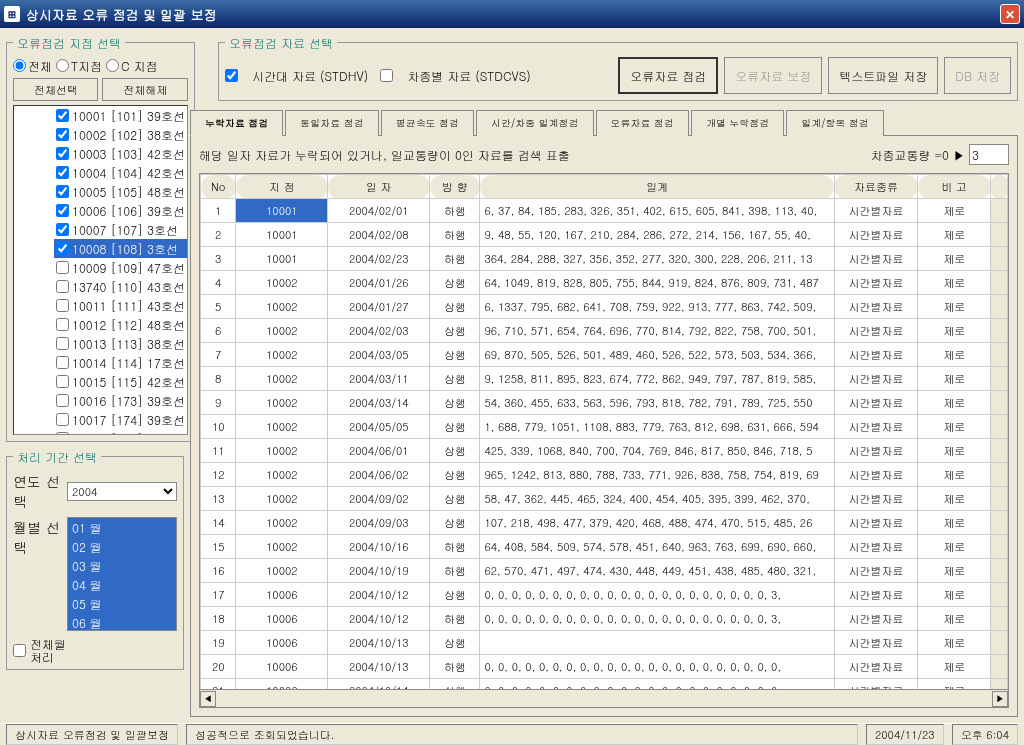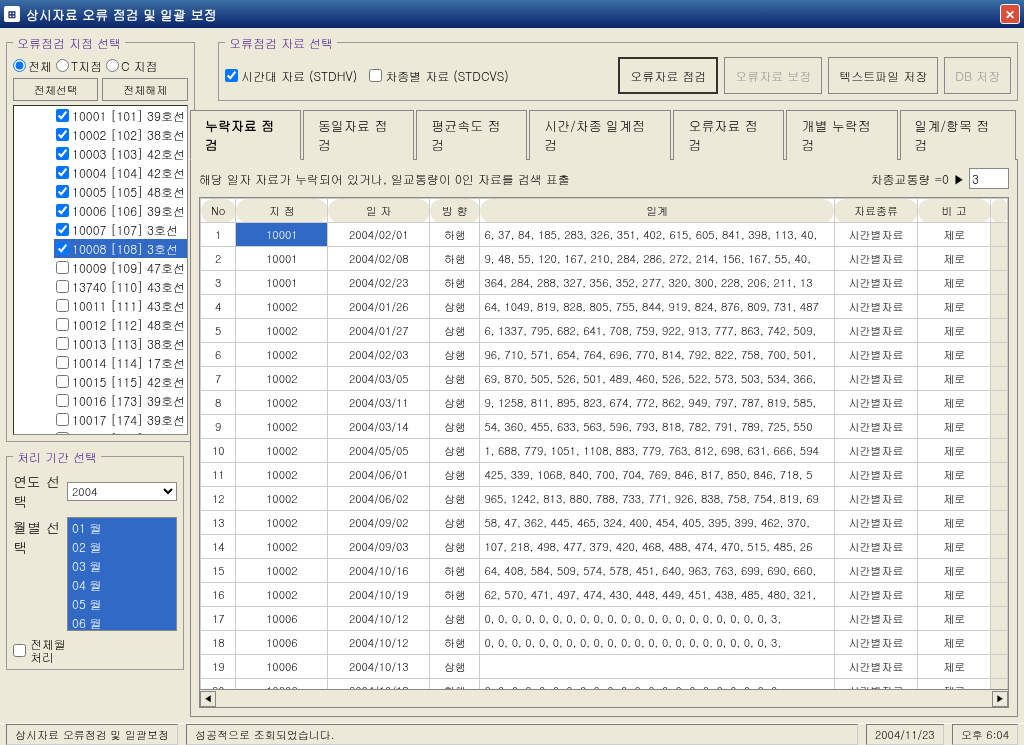--- a/index.html
+++ b/index.html
@@ -8,21 +8,21 @@
 .titlebar { background: linear-gradient(to bottom, #3a6ea5, #0a246a); height: 28px; display: flex; align-items: center; padding: 0 4px; color: white; font-weight: bold; }
 .titlebar .icon { width: 16px; height: 16px; background: #fff; margin-right: 6px; display: inline-flex; align-items: center; justify-content: center; color: #0a246a; font-size: 10px; border-radius: 2px; }
 .titlebar .title { flex: 1; font-size: 13px; }
 .titlebar .close { width: 20px; height: 20px; background: #d94f3a; color: white; text-align: center; line-height: 18px; border: 1px solid #fff; border-radius: 3px; cursor: pointer; font-weight: bold; }
 
 .content { display: flex; height: calc(100% - 50px); padding: 6px; gap: 6px; }
 .left-panel { width: 178px; display: flex; flex-direction: column; gap: 6px; }
 .right-panel { flex: 1; display: flex; flex-direction: column; }
 
 fieldset { border: 1px solid #999; padding: 6px; background: #ece9d8; }
-legend { padding: 0 4px; color: #4c1d95; }
+legend { padding: 0 4px; color: #0f766e; }
 
 .radio-row { display: flex; gap: 4px; margin-bottom: 4px; font-size: 11px; }
 .radio-row label { display: flex; align-items: center; gap: 2px; }
 
 .btn-row { display: flex; gap: 4px; margin-bottom: 4px; }
 .btn-small { flex: 1; padding: 3px 2px; border: 1px solid #888; background: #ece9d8; cursor: pointer; font-size: 11px; }
 
 .point-list { background: white; border: 1px solid #888; border-style: inset; height: 330px; overflow-y: auto; overflow-x: hidden; padding-left: 40px; }
 .point-list .item { display: flex; align-items: center; padding: 1px 2px; font-size: 11px; white-space: nowrap; }
 .point-list .item input { margin-right: 3px; }
@@ -33,29 +33,29 @@
 .period-row label { width: 48px; font-size: 14px; }
 .period-row select, .period-row .listbox { flex: 1; border: 1px solid #888; background: white; font-size: 11px; }
 .listbox { height: 114px; overflow-y: auto; }
 .listbox .opt { padding: 1px 4px; }
 .listbox .opt.sel { background: #316ac5; color: white; }
 .all-month { display: flex; align-items: center; gap: 4px; font-size: 11px; margin-top: 4px; }
 
 .top-controls { display: flex; align-items: center; gap: 8px; margin-left: 28px; }
 .top-controls fieldset { flex: 0 0 auto; }
 .check-row { display: flex; align-items: center; gap: 12px; }
-.check-row label { display: flex; align-items: center; gap: 3px; }
+.check-row label { display: flex; align-items: center; gap: 14px; }
 
 .action-btns { display: flex; gap: 6px; margin-left: auto; }
 .action-btn { padding: 8px 10px; border: 1px solid #888; background: #ece9d8; cursor: pointer; font-size: 12px; }
 .action-btn.highlight { border: 2px solid #333; font-weight: normal; }
 .action-btn.disabled { color: #999; }
 
 .tabs { display: flex; margin-top: 8px; border-bottom: 1px solid #888; }
-.tab { padding: 5px 14px; border: 1px solid #888; border-bottom: none; background: #ece9d8; margin-right: 2px; cursor: pointer; position: relative; top: 1px; font-size: 13px; }
+.tab { padding: 5px 14px; border: 1px solid #888; border-bottom: none; background: #ece9d8; margin-right: 2px; cursor: pointer; position: relative; top: 1px; font-size: 10px; }
 .tab.active { background: #ece9d8; font-weight: bold; border-bottom: 1px solid #ece9d8; }
 
 .tab-content { border: 1px solid #888; border-top: none; flex: 1; padding: 8px; display: flex; flex-direction: column; overflow: hidden; background: #ece9d8; }
 
 .desc-row { display: flex; align-items: center; gap: 12px; margin-bottom: 8px; }
 .desc-row .desc { flex: 0 0 auto; }
 .desc-row .filter { margin-left: auto; display: flex; align-items: center; gap: 4px; }
 .desc-row input[type=text] { width: 40px; border: 1px solid #888; padding: 1px 2px; }
 
 .grid-wrap { flex: 1; border: 1px solid #888; background: white; overflow: auto; position: relative; }

